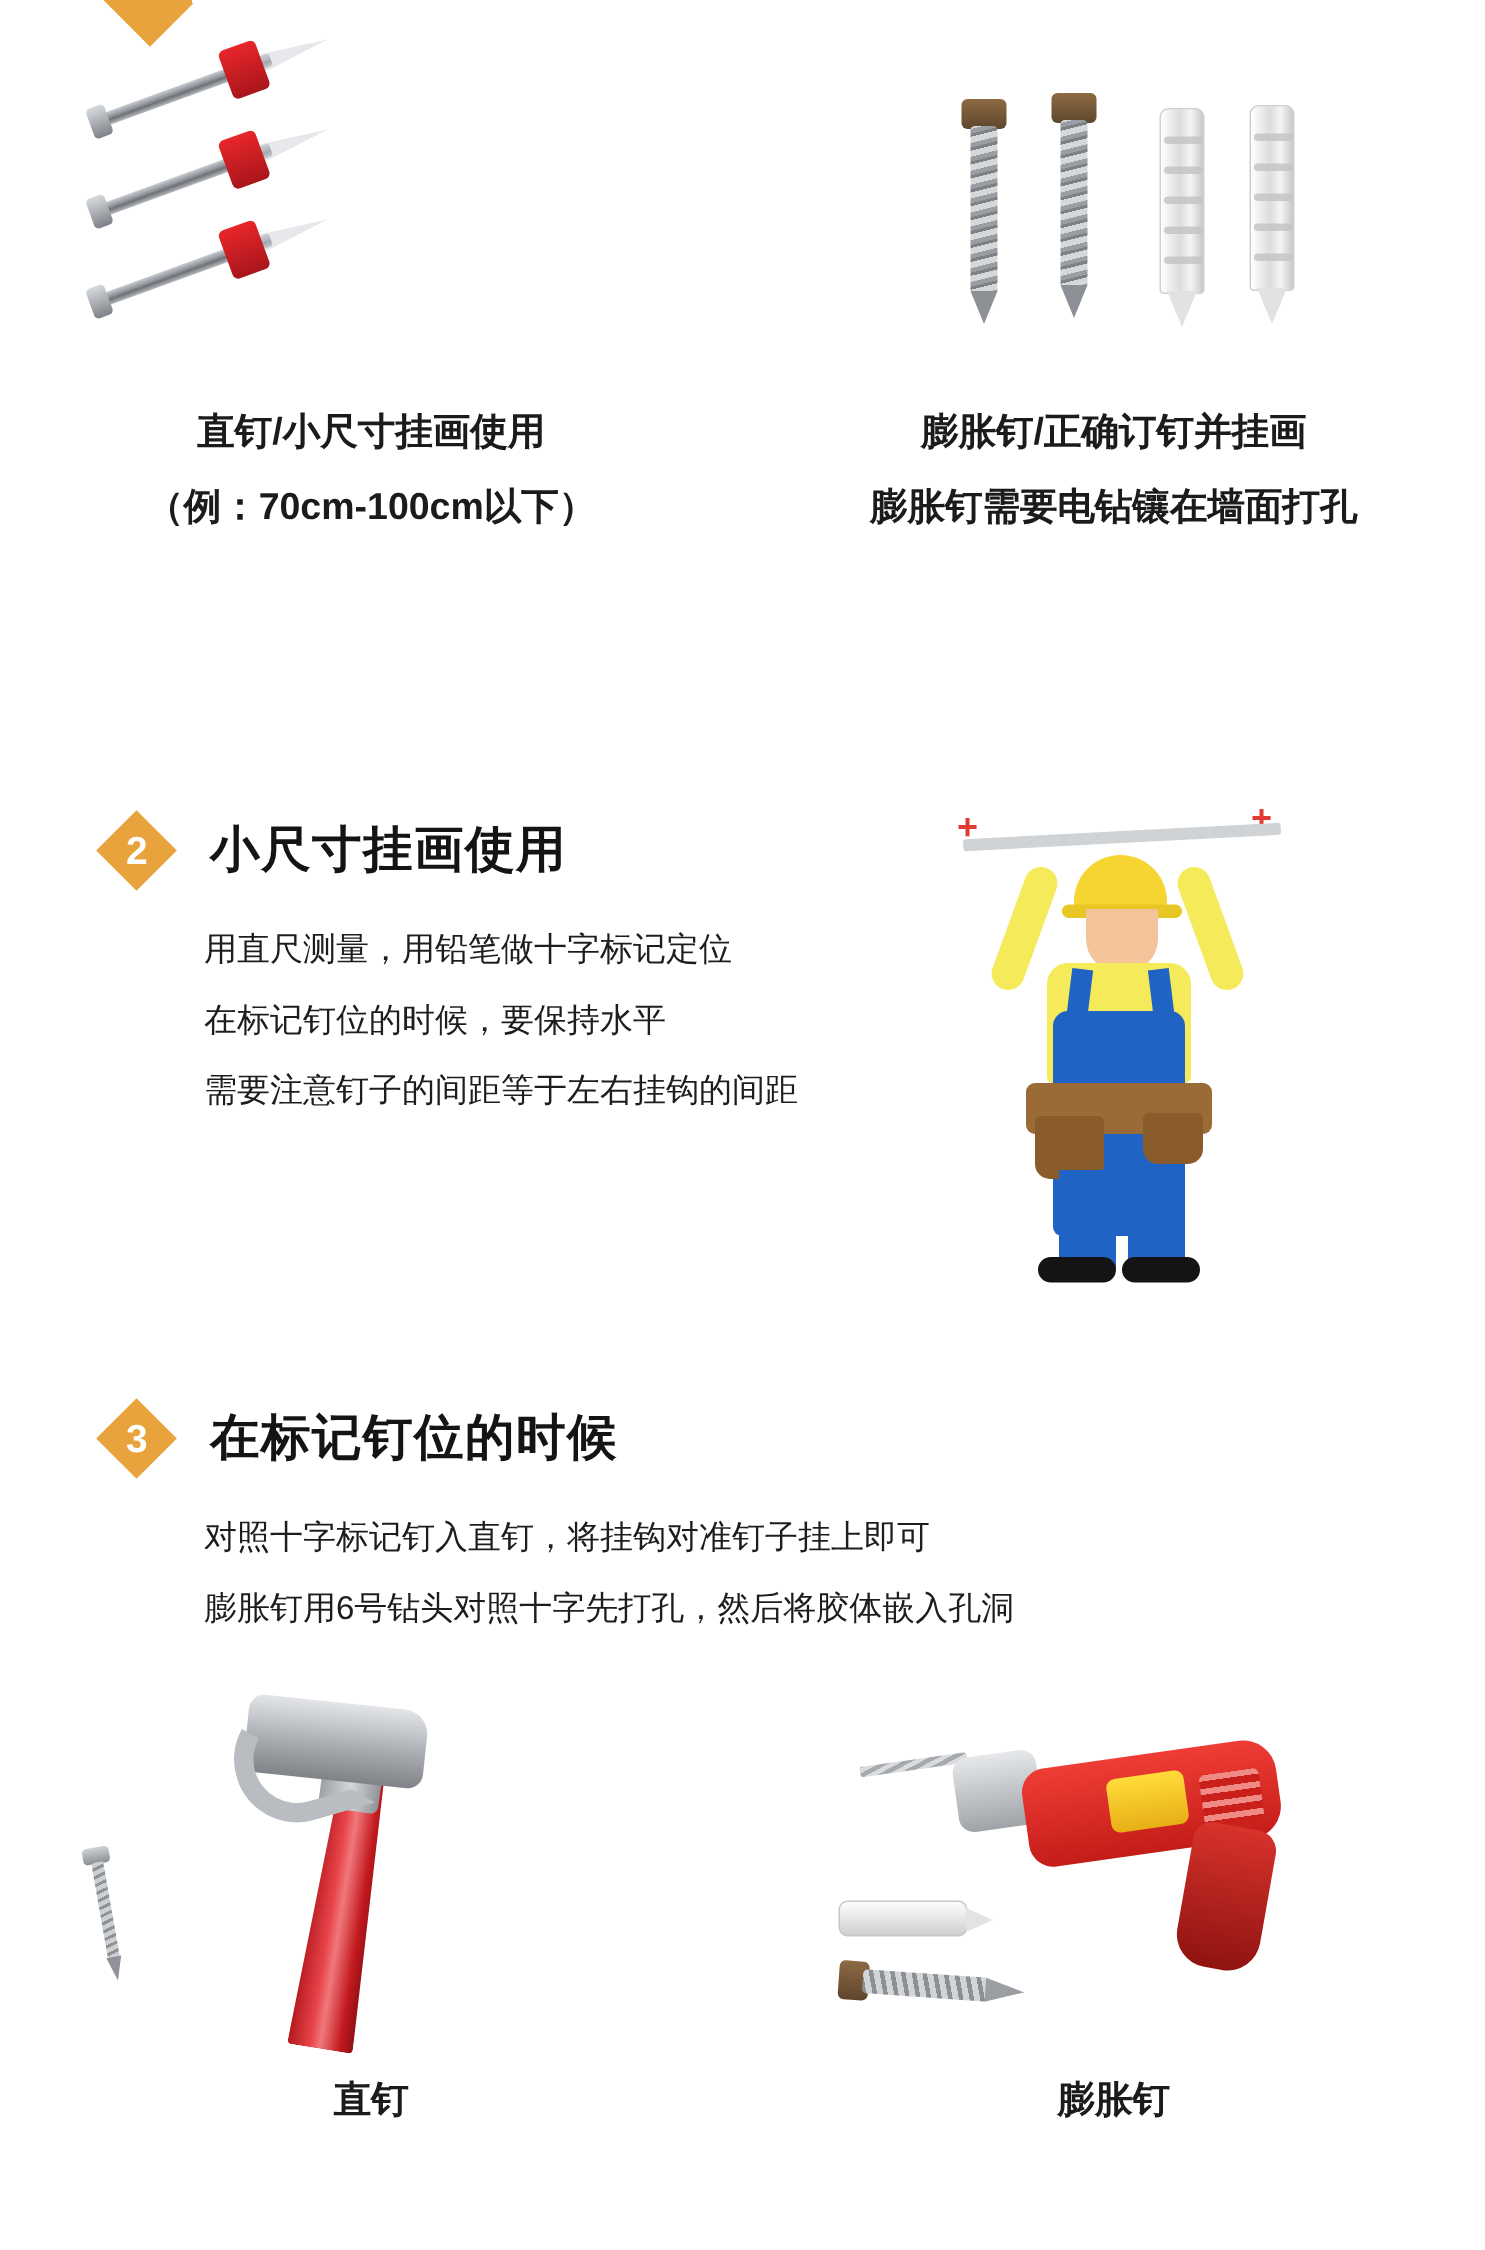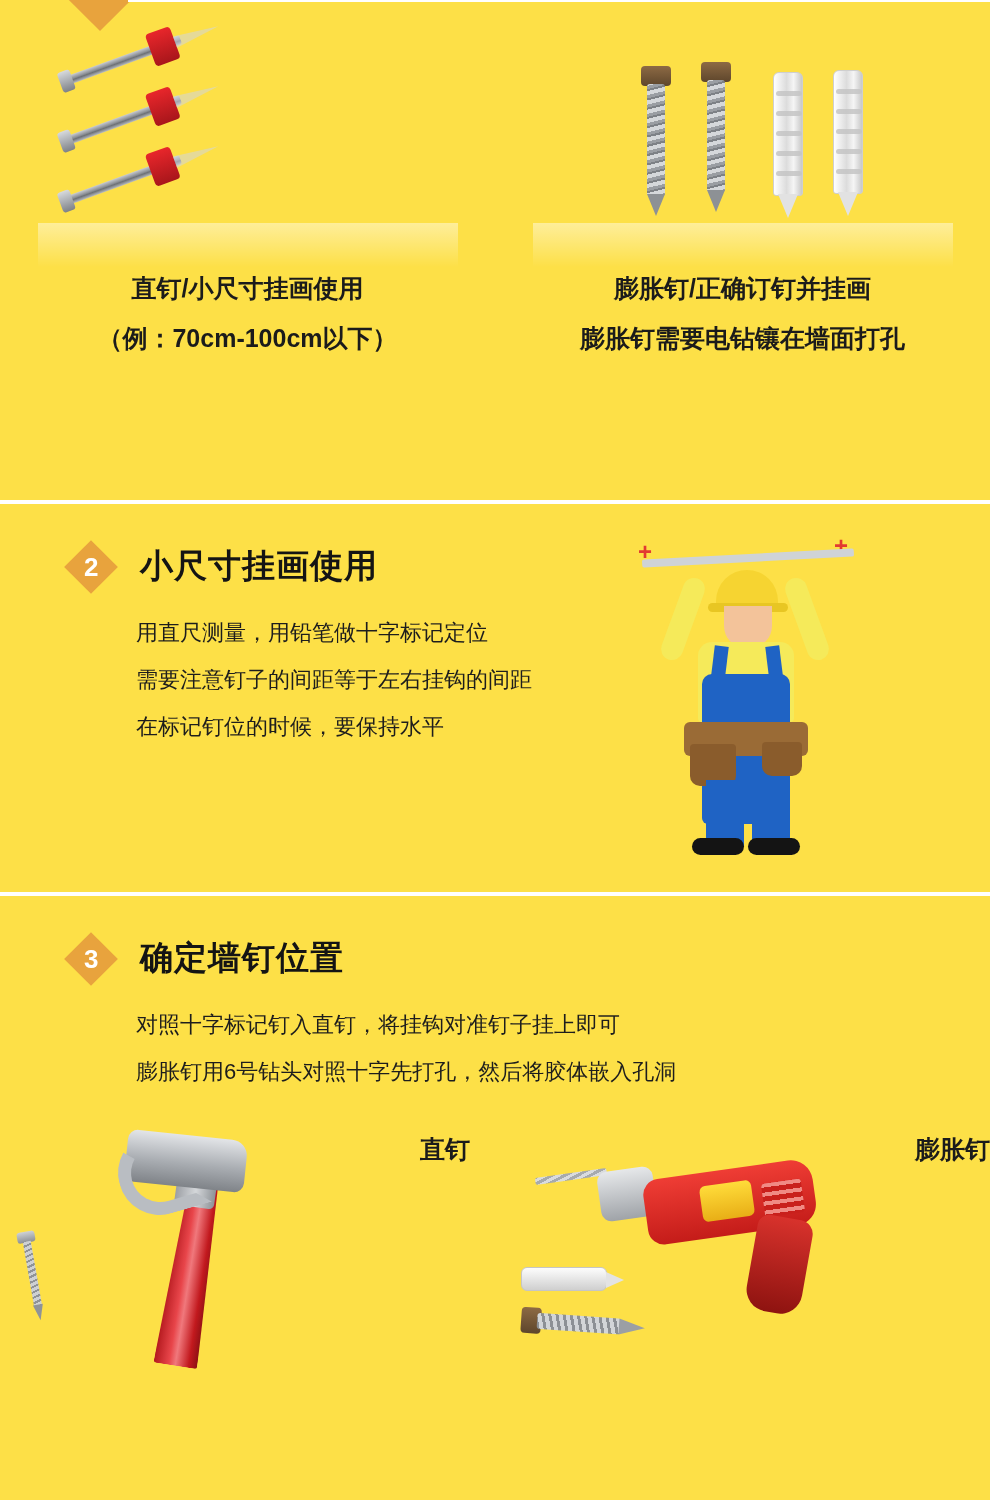--- a/index.html
+++ b/index.html
@@ -18,21 +18,21 @@
   .page {
     width: 990px;
     height: 1500px;
     position: relative;
     background: #e9e9e9;
   }
 
   
   .section {
     position: relative;
-    background: #fde047;
+    background: #ffffff;
     box-sizing: border-box;
   }
   .sec-divider {
     height: 4px;
     background: #ffffff;
     width: 100%;
   }
 
   
   .sec1 {
@@ -345,21 +345,22 @@
   
   .sec3 { height: 604px; position: relative; }
   .tools-row {
     display: flex;
     width: 990px;
     padding-top: 26px;
   }
   .tool-col {
     width: 495px;
     display: flex;
-    align-items: flex-start;
+    flex-direction: column;
+    align-items: center;
   }
   .tool-art {
     width: 420px;
     height: 250px;
     position: relative;
   }
   .tool-caption {
     font-size: 25px;
     font-weight: bold;
     color: #1b1b1b;
@@ -613,22 +614,22 @@
 
   <div class="section sec2">
     <div class="step-head">
       <div class="step-badge">
         <span>2</span>
       </div>
       <div class="step-title">小尺寸挂画使用</div>
     </div>
     <div class="step-lines">
       <p>用直尺测量，用铅笔做十字标记定位</p>
+      <p>在标记钉位的时候，要保持水平</p>
       <p>需要注意钉子的间距等于左右挂钩的间距</p>
-      <p>在标记钉位的时候，要保持水平</p>
     </div>
 
     <div class="worker">
       <div class="w-plus" style="left:18px; top:-6px;">+</div>
       <div class="w-plus" style="left:214px; top:-12px;">+</div>
       <div class="w-ruler"></div>
       <div class="w-arm-l"></div>
       <div class="w-arm-r"></div>
       <div class="w-helmet"></div>
       <div class="w-helmet-brim"></div>
@@ -647,21 +648,21 @@
     </div>
   </div>
 
   <div class="sec-divider"></div>
 
   <div class="section sec3">
     <div class="step-head">
       <div class="step-badge">
         <span>3</span>
       </div>
-      <div class="step-title">确定墙钉位置</div>
+      <div class="step-title">在标记钉位的时候</div>
     </div>
     <div class="step-lines">
       <p>对照十字标记钉入直钉，将挂钩对准钉子挂上即可</p>
       <p>膨胀钉用6号钻头对照十字先打孔，然后将胶体嵌入孔洞</p>
     </div>
 
     <div class="tools-row">
       <div class="tool-col">
         <div class="tool-art">
           <div class="small-screw">

